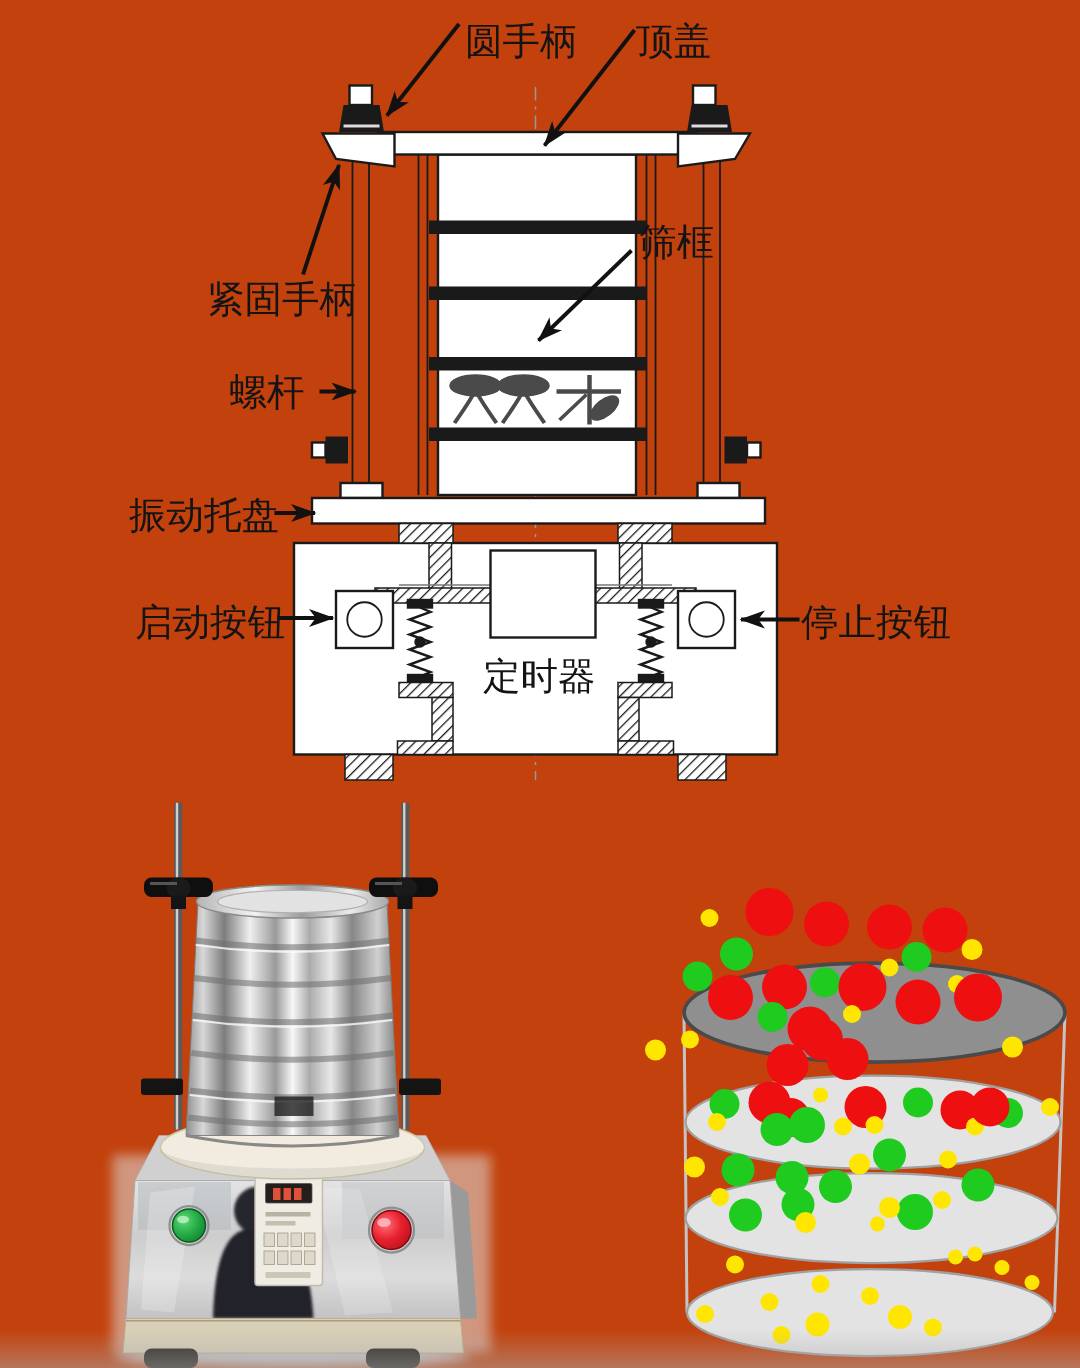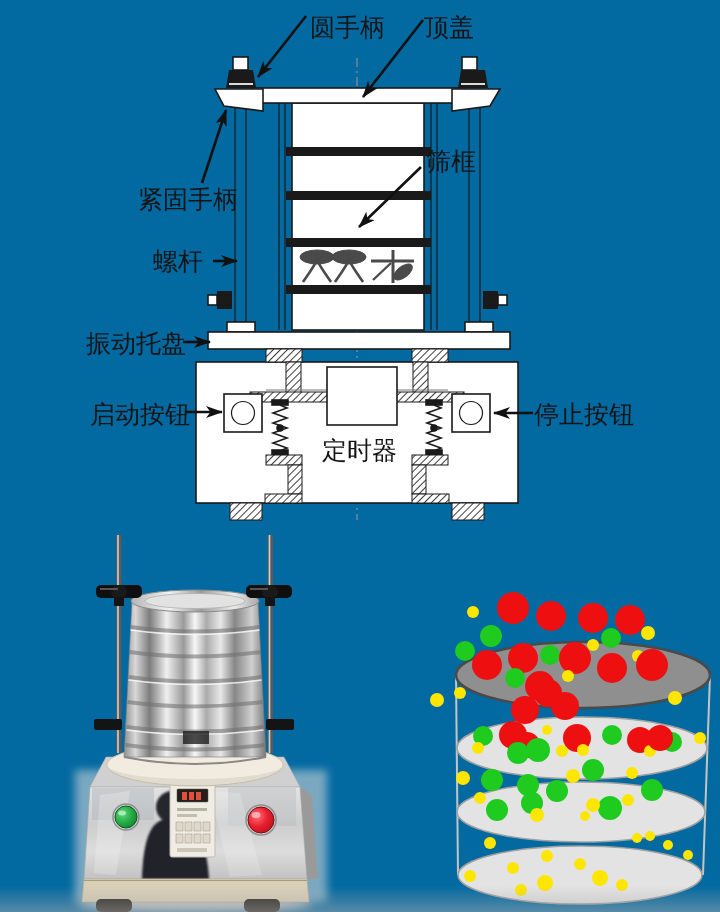--- a/index.html
+++ b/index.html
@@ -1,16 +1,16 @@
 <!DOCTYPE html>
 <html><head>
 <meta charset="utf-8">
 <style>
   html,body{margin:0;padding:0;background:#fff;}
-  .stage{position:relative;width:720px;height:912px;background:#0369a1;overflow:hidden;
+  .stage{position:relative;width:720px;height:912px;background:#c2410c;overflow:hidden;
          font-family:"DejaVu Sans","Liberation Sans",sans-serif;}
   .layer{position:absolute;}
   #diagram{left:0;top:0;}
   #photo{left:60px;top:535px;}
   #illus{left:425px;top:578px;}
   .bottom-fade{left:0;top:886px;width:720px;height:26px;
     background:linear-gradient(to bottom, rgba(185,185,185,0), rgba(170,170,170,.5));}
   .lbl{font-size:25px;fill:#141414;}
   .outline{stroke:#1a1a1a;stroke-width:1.6;fill:#fff;}
   .thin{stroke:#1a1a1a;stroke-width:1.2;fill:none;}

